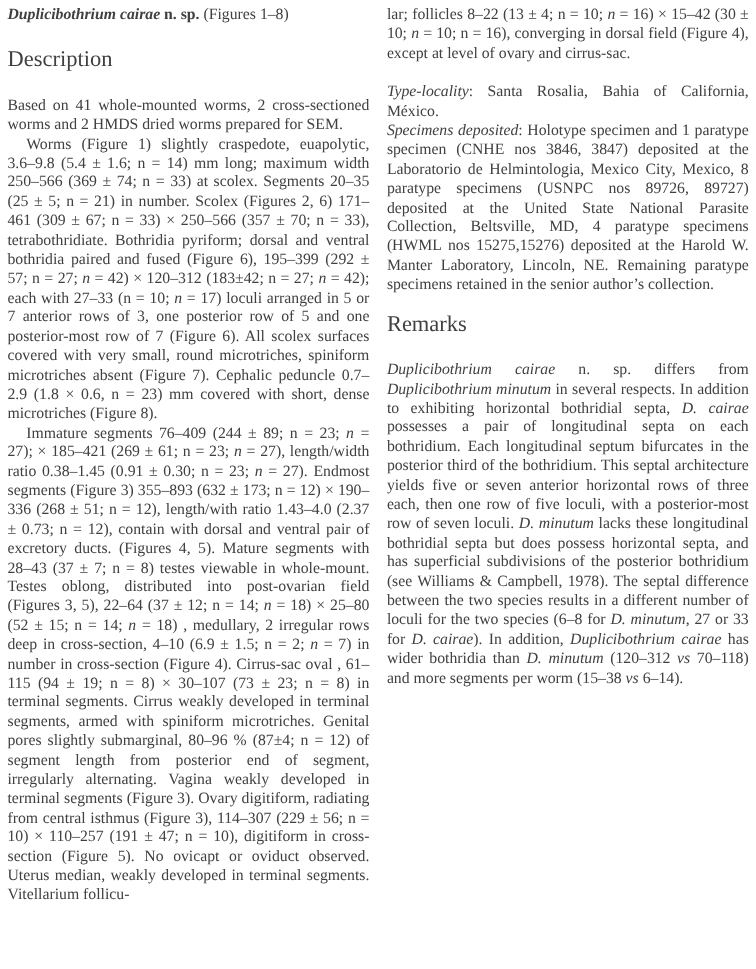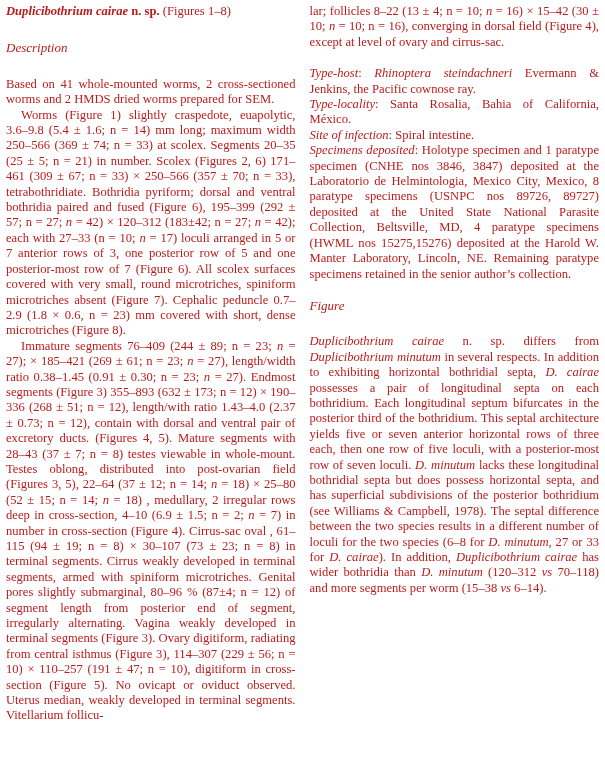--- a/index.html
+++ b/index.html
@@ -7,33 +7,32 @@
     width: 605px; height: 775px;
     background: #ffffff;
     font-family: "Liberation Serif", "DejaVu Serif", serif;
   }
   .page {
     width: 605px; height: 775px;
     padding: 4px 6px 0 6px;
     display: flex;
     gap: 14px;
     overflow: hidden;
-    color: #b91c1c;
+    color: #404040;
     font-size: 12.6px;
     line-height: 15.4px;
     text-align: justify;
   }
   .col { flex: 1 1 0; min-width: 0; }
   .title { margin-bottom: 21px; text-align: left; }
   .bi { font-weight: bold; font-style: italic; }
   .b  { font-weight: bold; }
   .subhead {
-    font-style: italic;
     font-weight: normal;
-    font-size: 13px;
+    font-size: 18px;
     text-align: left;
     margin-bottom: 21px;
   }
   p { margin: 0; }
   p.indent { text-indent: 15px; }
   .taxonomy { margin-top: 16px; }
   .tax-entry i { font-style: italic; }
   .remarks-head { margin-top: 16px; margin-bottom: 21px; }
 </style>
 </head>
@@ -48,24 +47,22 @@
 
     <p>Based on 41 whole-mounted worms, 2 cross-sectioned worms and 2 HMDS dried worms prepared for SEM.</p>
     <p class="indent">Worms (Figure 1) slightly craspedote, euapolytic, 3.6–9.8 (5.4 ± 1.6; n = 14) mm long; maximum width 250–566 (369 ± 74; n = 33) at scolex. Segments 20–35 (25 ± 5; n = 21) in number. Scolex (Figures 2, 6) 171–461 (309 ± 67; n = 33) × 250–566 (357 ± 70; n = 33), tetrabothridiate. Bothridia pyriform; dorsal and ventral bothridia paired and fused (Figure 6), 195–399 (292 ± 57; n = 27; <i>n</i> = 42) × 120–312 (183±42; n = 27; <i>n</i> = 42); each with 27–33 (n = 10; <i>n</i> = 17) loculi arranged in 5 or 7 anterior rows of 3, one posterior row of 5 and one posterior-most row of 7 (Figure 6). All scolex surfaces covered with very small, round microtriches, spiniform microtriches absent (Figure 7). Cephalic peduncle 0.7–2.9 (1.8 × 0.6, n = 23) mm covered with short, dense microtriches (Figure 8).</p>
     <p class="indent">Immature segments 76–409 (244 ± 89; n = 23; <i>n</i> = 27); × 185–421 (269 ± 61; n = 23; <i>n</i> = 27), length/width ratio 0.38–1.45 (0.91 ± 0.30; n = 23; <i>n</i> = 27). Endmost segments (Figure 3) 355–893 (632 ± 173; n = 12) × 190–336 (268 ± 51; n = 12), length/with ratio 1.43–4.0 (2.37 ± 0.73; n = 12), contain with dorsal and ventral pair of excretory ducts. (Figures 4, 5). Mature segments with 28–43 (37 ± 7; n = 8) testes viewable in whole-mount. Testes oblong, distributed into post-ovarian field (Figures 3, 5), 22–64 (37 ± 12; n = 14; <i>n</i> = 18) × 25–80 (52 ± 15; n = 14; <i>n</i> = 18) , medullary, 2 irregular rows deep in cross-section, 4–10 (6.9 ± 1.5; n = 2; <i>n</i> = 7) in number in cross-section (Figure 4). Cirrus-sac oval , 61–115 (94 ± 19; n = 8) × 30–107 (73 ± 23; n = 8) in terminal segments. Cirrus weakly developed in terminal segments, armed with spiniform microtriches. Genital pores slightly submarginal, 80–96 % (87±4; n = 12) of segment length from posterior end of segment, irregularly alternating. Vagina weakly developed in terminal segments (Figure 3). Ovary digitiform, radiating from central isthmus (Figure 3), 114–307 (229 ± 56; n = 10) × 110–257 (191 ± 47; n = 10), digitiform in cross-section (Figure 5). No ovicapt or oviduct observed. Uterus median, weakly developed in terminal segments. Vitellarium follicu-</p>
   </div>
 
   <div class="col">
     <p>lar; follicles 8–22 (13 ± 4; n = 10; <i>n</i> = 16) × 15–42 (30 ± 10; <i>n</i> = 10; n = 16), converging in dorsal field (Figure 4), except at level of ovary and cirrus-sac.</p>
 
     <div class="taxonomy">
-      <p class="tax-entry"><i>Type-host</i><span>: <i>Rhinoptera steindachneri</i> Evermann &amp; Jenkins, the Pacific cownose ray.</span></p>
       <p class="tax-entry"><i>Type-locality</i><span>: Santa Rosalia, Bahia of California, México.</span></p>
-      <p class="tax-entry"><i>Site of infection</i><span>: Spiral intestine.</span></p>
       <p class="tax-entry"><i>Specimens deposited</i><span>: Holotype specimen and 1 paratype specimen (CNHE nos 3846, 3847) deposited at the Laboratorio de Helmintologia, Mexico City, Mexico, 8 paratype specimens (USNPC nos 89726, 89727) deposited at the United State National Parasite Collection, Beltsville, MD, 4 paratype specimens (HWML nos 15275,15276) deposited at the Harold W. Manter Laboratory, Lincoln, NE. Remaining paratype specimens retained in the senior author’s collection.</span></p>
     </div>
 
-    <h2 class="subhead remarks-head">Figure</h2>
+    <h2 class="subhead remarks-head">Remarks</h2>
 
     <p><i>Duplicibothrium cairae</i> n. sp. differs from <i>Duplicibothrium minutum</i> in several respects. In addition to exhibiting horizontal bothridial septa, <i>D. cairae</i> possesses a pair of longitudinal septa on each bothridium. Each longitudinal septum bifurcates in the posterior third of the bothridium. This septal architecture yields five or seven anterior horizontal rows of three each, then one row of five loculi, with a posterior-most row of seven loculi. <i>D. minutum</i> lacks these longitudinal bothridial septa but does possess horizontal septa, and has superficial subdivisions of the posterior bothridium (see Williams &amp; Campbell, 1978). The septal difference between the two species results in a different number of loculi for the two species (6–8 for <i>D. minutum</i>, 27 or 33 for <i>D. cairae</i>). In addition, <i>Duplicibothrium cairae</i> has wider bothridia than <i>D. minutum</i> (120–312 <i>vs</i> 70–118) and more segments per worm (15–38 <i>vs</i> 6–14).</p>
   </div>
 
 </div>
 
 </body></html>

